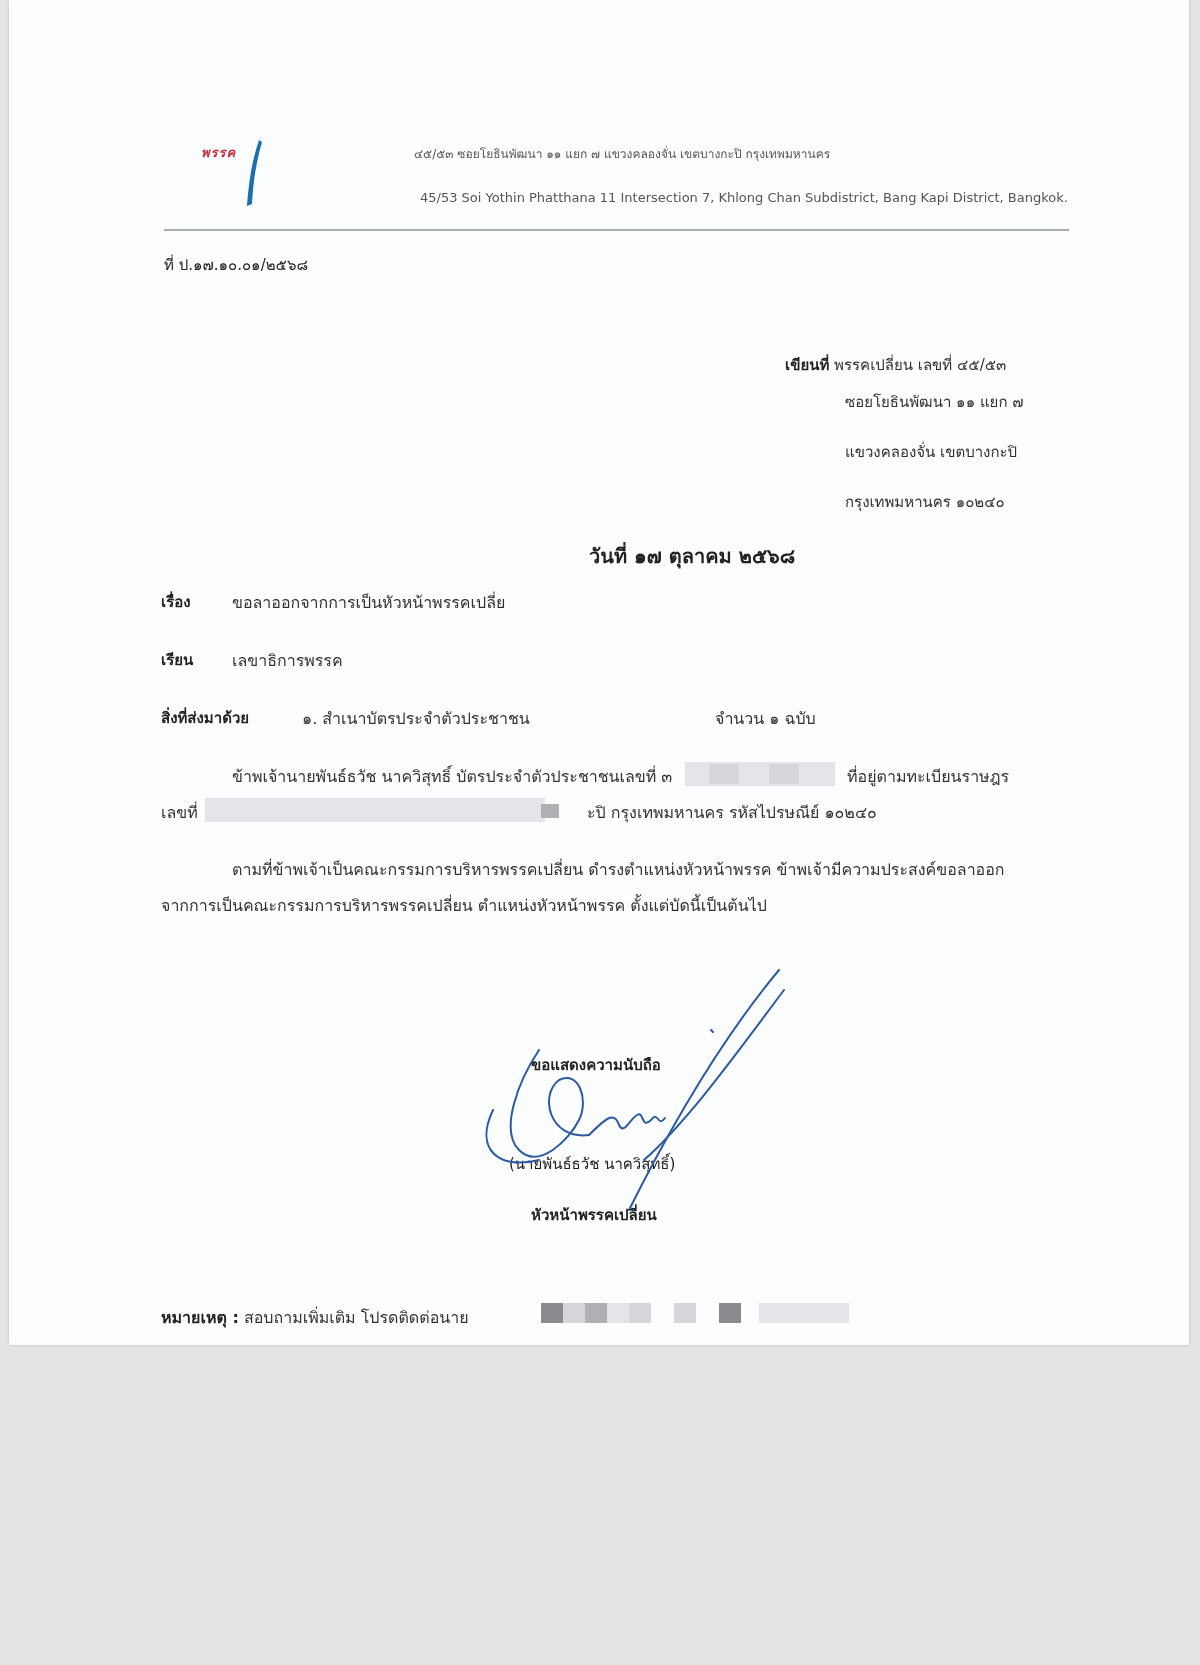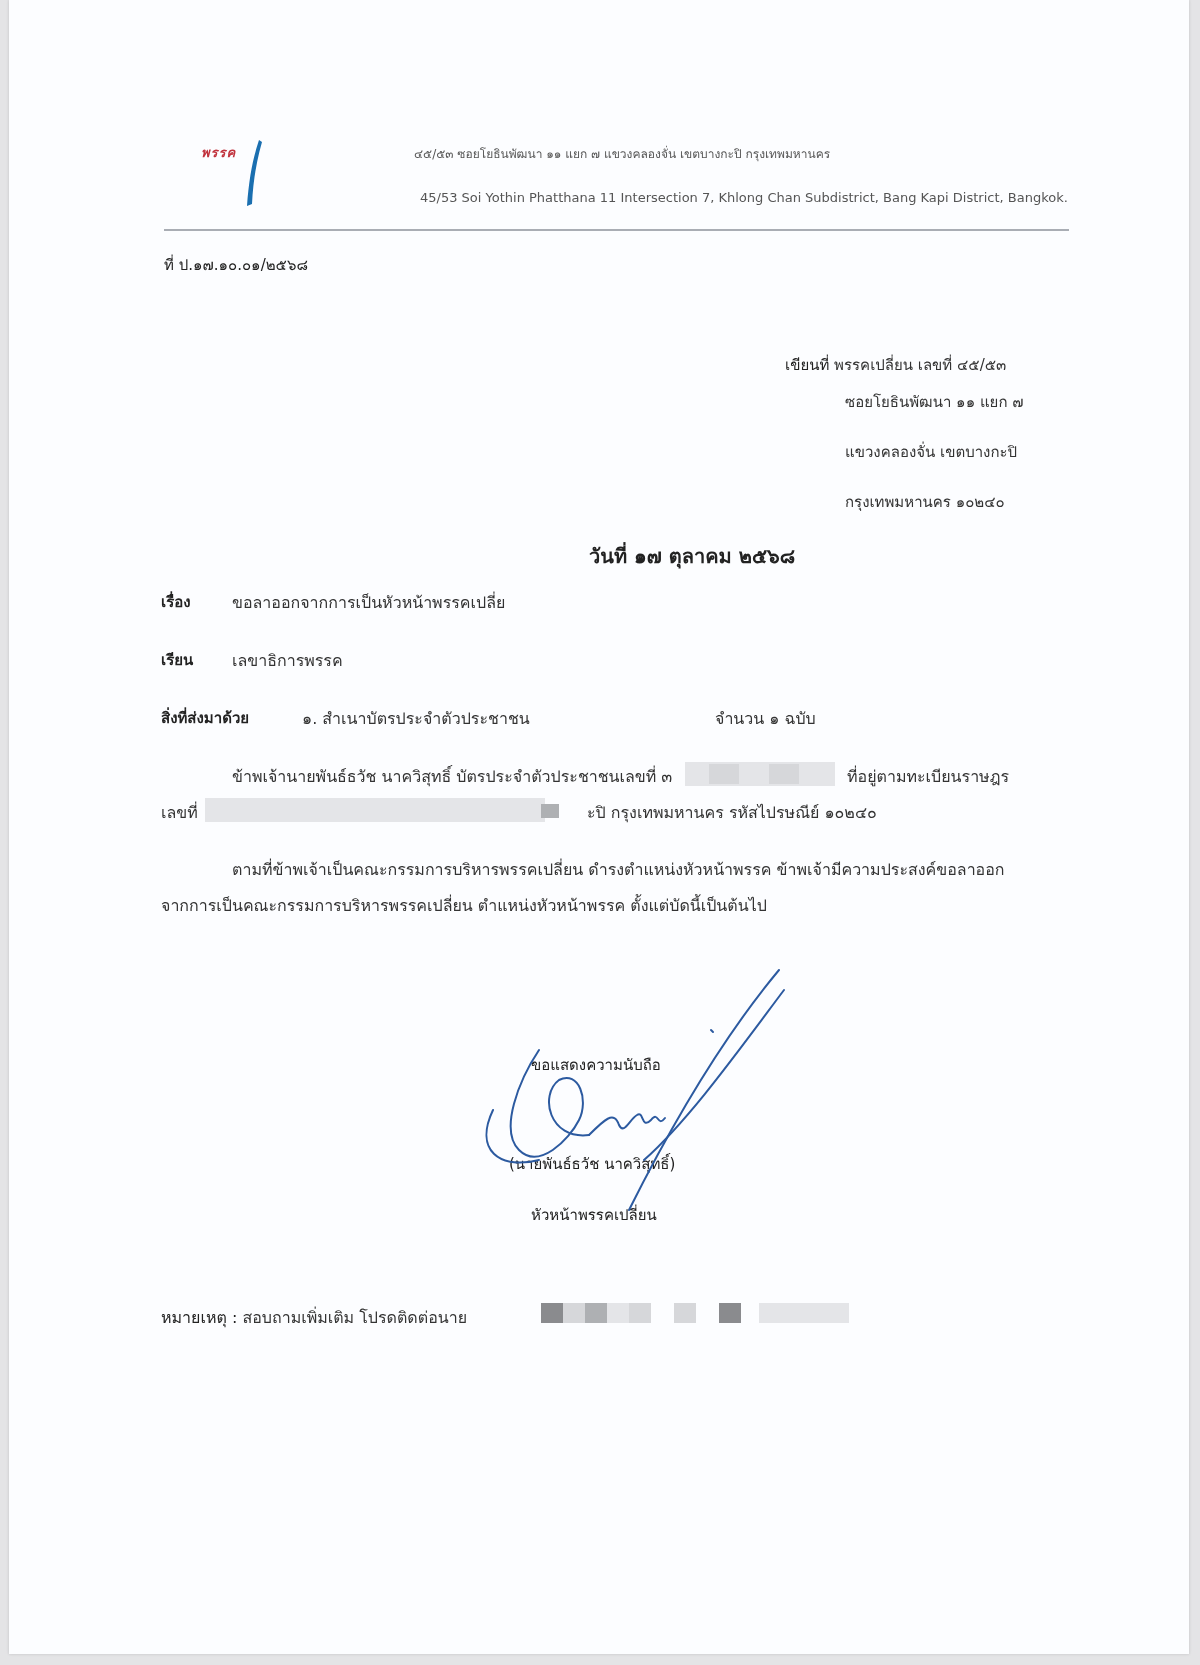--- a/index.html
+++ b/index.html
@@ -13,21 +13,21 @@
       position: relative;
       overflow: hidden;
       font-family: "DejaVu Sans", sans-serif;
       color: #2a2a2a;
     }
     .page {
       position: absolute;
       left: 9px;
       top: 0;
       width: 1180px;
-      height: 1654px;
+      height: 1345px;
       background: #fcfdff;
       box-shadow: 0 0 3px rgba(0,0,0,0.15);
     }
     .abs { position: absolute; white-space: nowrap; }
 
     
     .logo {
       position: absolute;
       left: 170px;
       top: 98px;
@@ -86,21 +86,21 @@
     .doc-no {
       left: 155px;
       top: 253px;
       font-size: 15px;
       color: #222;
     }
     .sender {
       font-size: 15px;
       color: #333;
     }
-    .bold { font-weight: normal; color: #222; }
+    .bold { font-weight: bold; color: #222; }
     .date {
       left: 580px;
       top: 540px;
       font-size: 20px;
       font-weight: bold;
       color: #222;
     }
     .lbl {
       font-size: 15px;
       font-weight: bold;

